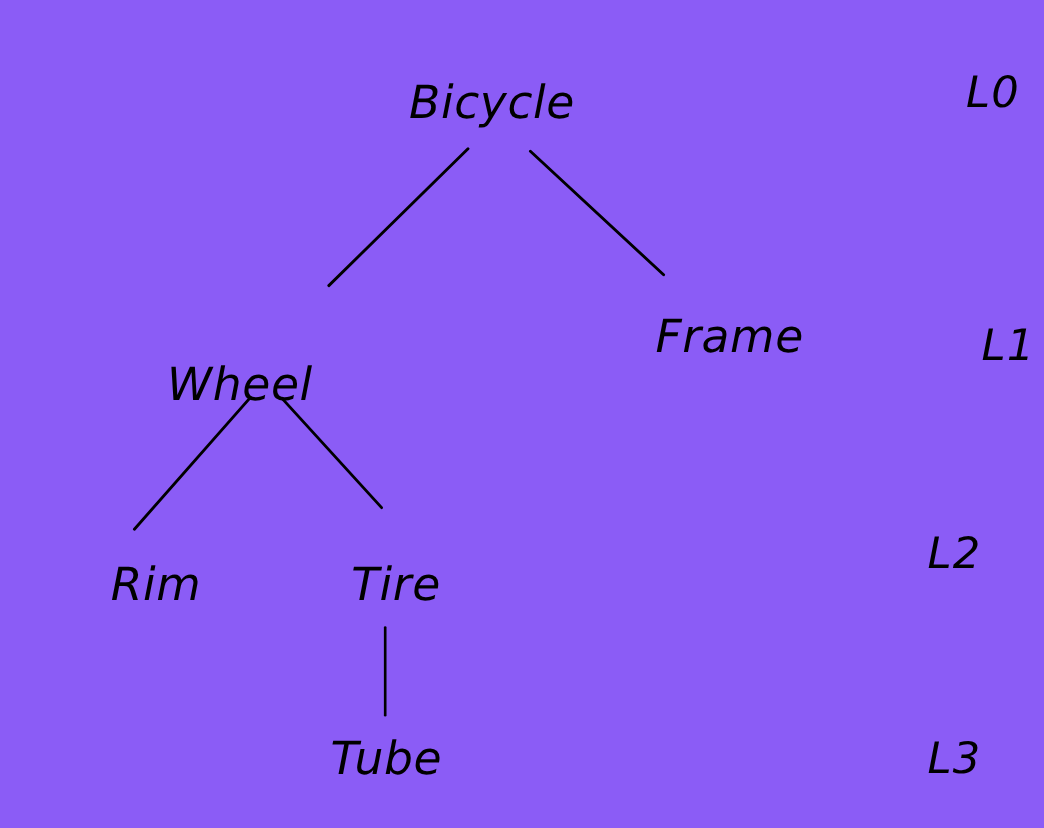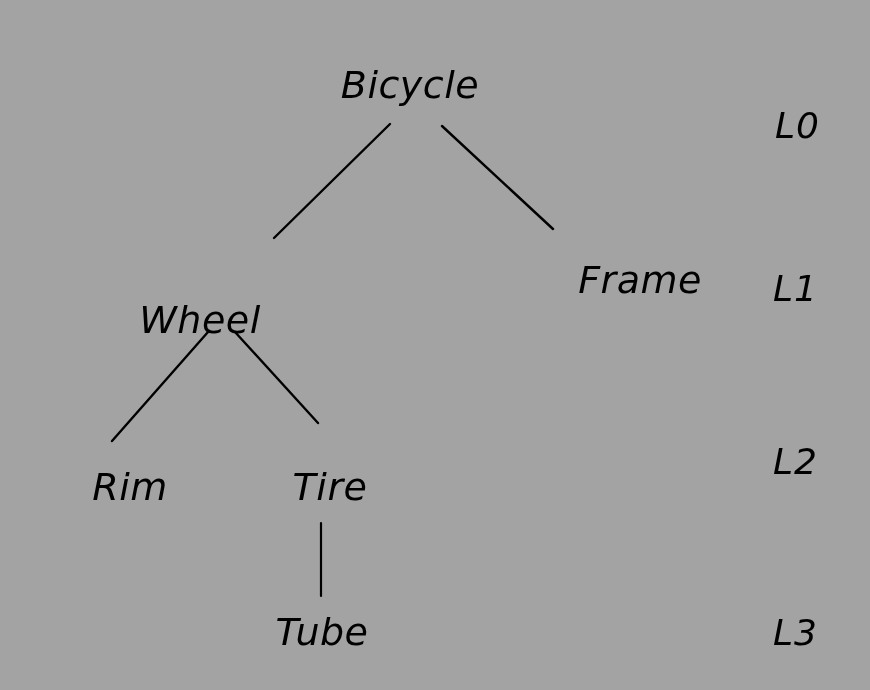--- a/index.html
+++ b/index.html
@@ -4,21 +4,21 @@
 <style>
   html, body {
     margin: 0;
     padding: 0;
     background: #ffffff;
   }
   #canvas {
     position: relative;
     width: 870px;
     height: 690px;
-    background: #a3a3a3;
+    background: #8b5cf6;
     overflow: hidden;
     font-family: "DejaVu Sans", sans-serif;
   }
   #edge-layer {
     position: absolute;
     left: 0;
     top: 0;
     width: 870px;
     height: 690px;
     pointer-events: none;
@@ -56,23 +56,23 @@
   <svg id="edge-layer" viewBox="0 0 870 690">
     <line x1="390" y1="124" x2="274" y2="238" stroke="#000000" stroke-width="2.4" stroke-linecap="round"></line>
     <line x1="442" y1="126" x2="553" y2="229" stroke="#000000" stroke-width="2.4" stroke-linecap="round"></line>
     <line x1="208" y1="332" x2="112" y2="441" stroke="#000000" stroke-width="2.4" stroke-linecap="round"></line>
     <line x1="235" y1="332" x2="318" y2="423" stroke="#000000" stroke-width="2.4" stroke-linecap="round"></line>
     <line x1="321" y1="523" x2="321" y2="596" stroke="#000000" stroke-width="2.2" stroke-linecap="round"></line>
   </svg>
 
   <div class="node-label" style="left:410px; top:85px;">Bicycle</div>
   <div class="node-label" style="left:200px; top:280px;margin-top:40px;">Wheel</div>
-  <div class="node-label" style="left:640px; top:280px;">Frame</div>
+  <div class="node-label" style="left:608px; top:280px;">Frame</div>
   <div class="node-label" style="left:130px; top:487px;">Rim</div>
   <div class="node-label" style="left:330px; top:487px;">Tire</div>
   <div class="node-label" style="left:322px; top:632px;">Tube</div>
 
-  <div class="level-label" style="left:775px; top:78px;margin-top:48px;">L0</div>
-  <div class="level-label" style="left:773px; top:289px;font-style:italic;">L1</div>
+  <div class="level-label" style="left:805px; top:78px;">L0</div>
+  <div class="level-label" style="left:818px; top:289px;font-style:italic;">L1</div>
   <div class="level-label" style="left:773px; top:462px;">L2</div>
   <div class="level-label" style="left:773px; top:633px;">L3</div>
 
 </div>
 
 </body></html>

